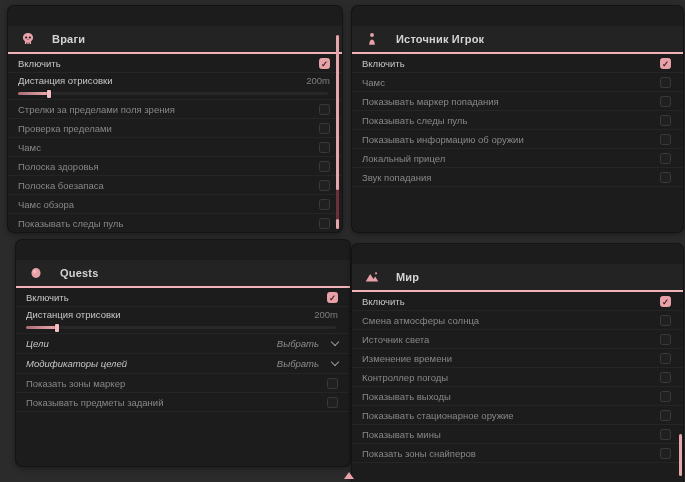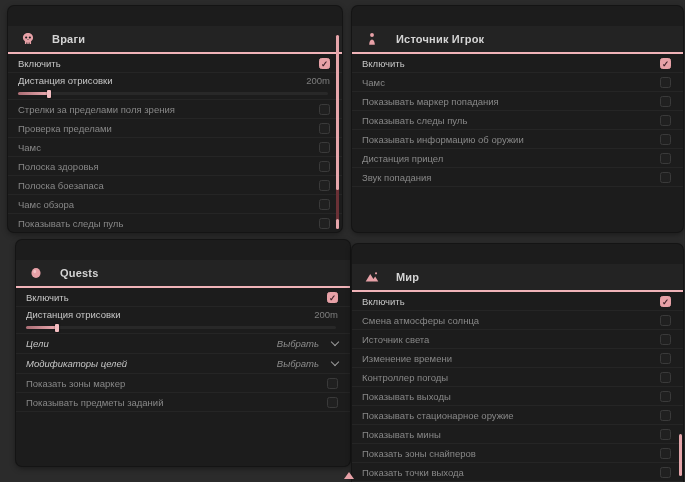--- a/index.html
+++ b/index.html
@@ -173,21 +173,21 @@
       </div>
       <div class="row checkbox">
         <span class="row-label">Показывать следы пуль</span>
         <span class="cb"></span>
       </div>
       <div class="row checkbox">
         <span class="row-label">Показывать информацию об оружии</span>
         <span class="cb"></span>
       </div>
       <div class="row checkbox">
-        <span class="row-label">Дистанция прицел</span>
+        <span class="row-label">Локальный прицел</span>
         <span class="cb"></span>
       </div>
       <div class="row checkbox">
         <span class="row-label">Звук попадания</span>
         <span class="cb"></span>
       </div>
     </div>
 </section>
 
 <section class="panel panel-quests">
@@ -280,21 +280,17 @@
         <span class="cb"></span>
       </div>
       <div class="row checkbox">
         <span class="row-label">Показывать мины</span>
         <span class="cb"></span>
       </div>
       <div class="row checkbox">
         <span class="row-label">Показать зоны снайперов</span>
         <span class="cb"></span>
       </div>
-      <div class="row checkbox">
-        <span class="row-label">Показать точки выхода</span>
-        <span class="cb"></span>
-      </div>
     </div>
   <div class="scrollbar world"></div>
 </section>
 
 <div class="tri"></div>
 
 </body></html>

